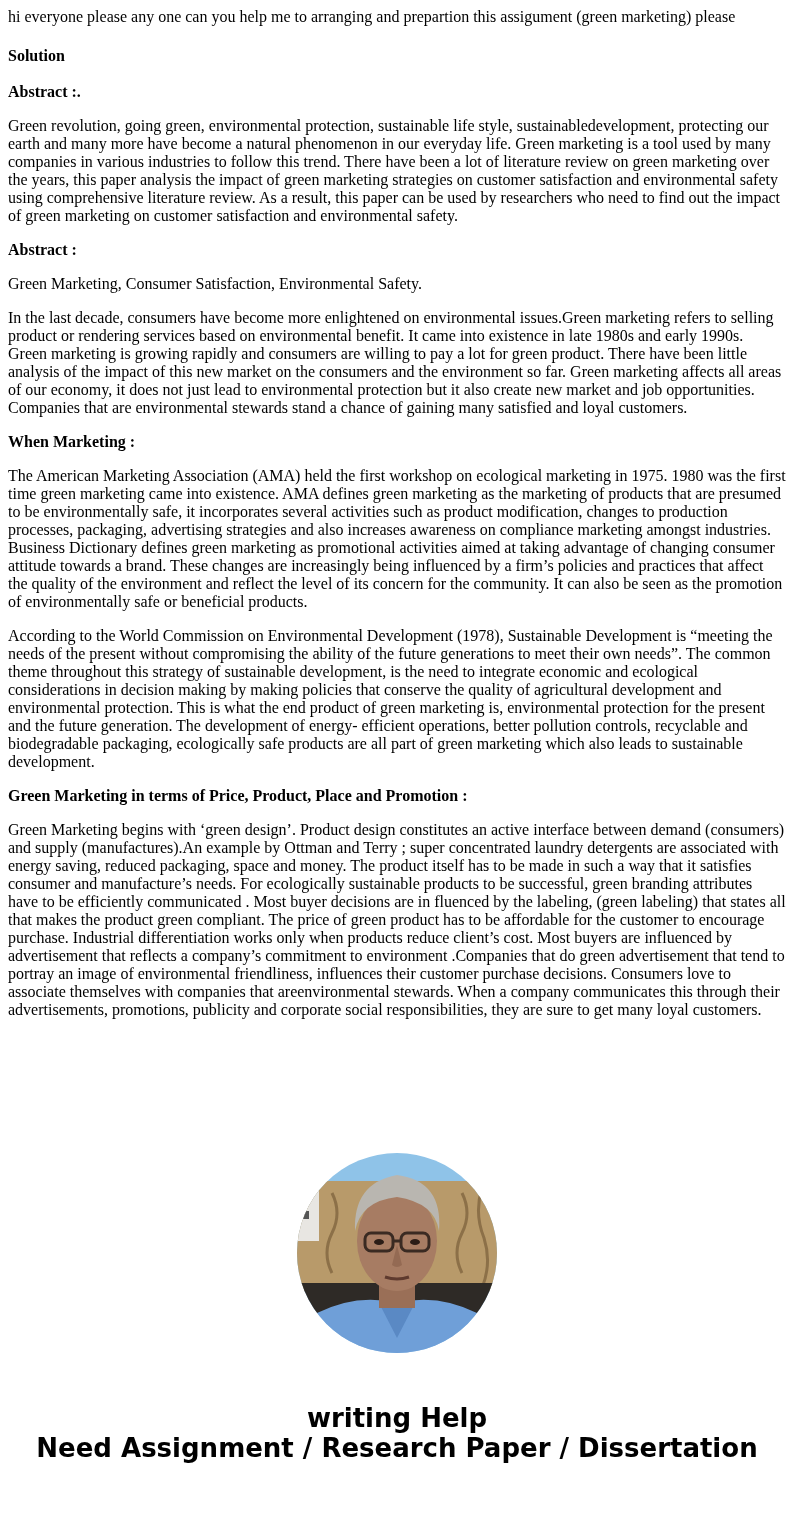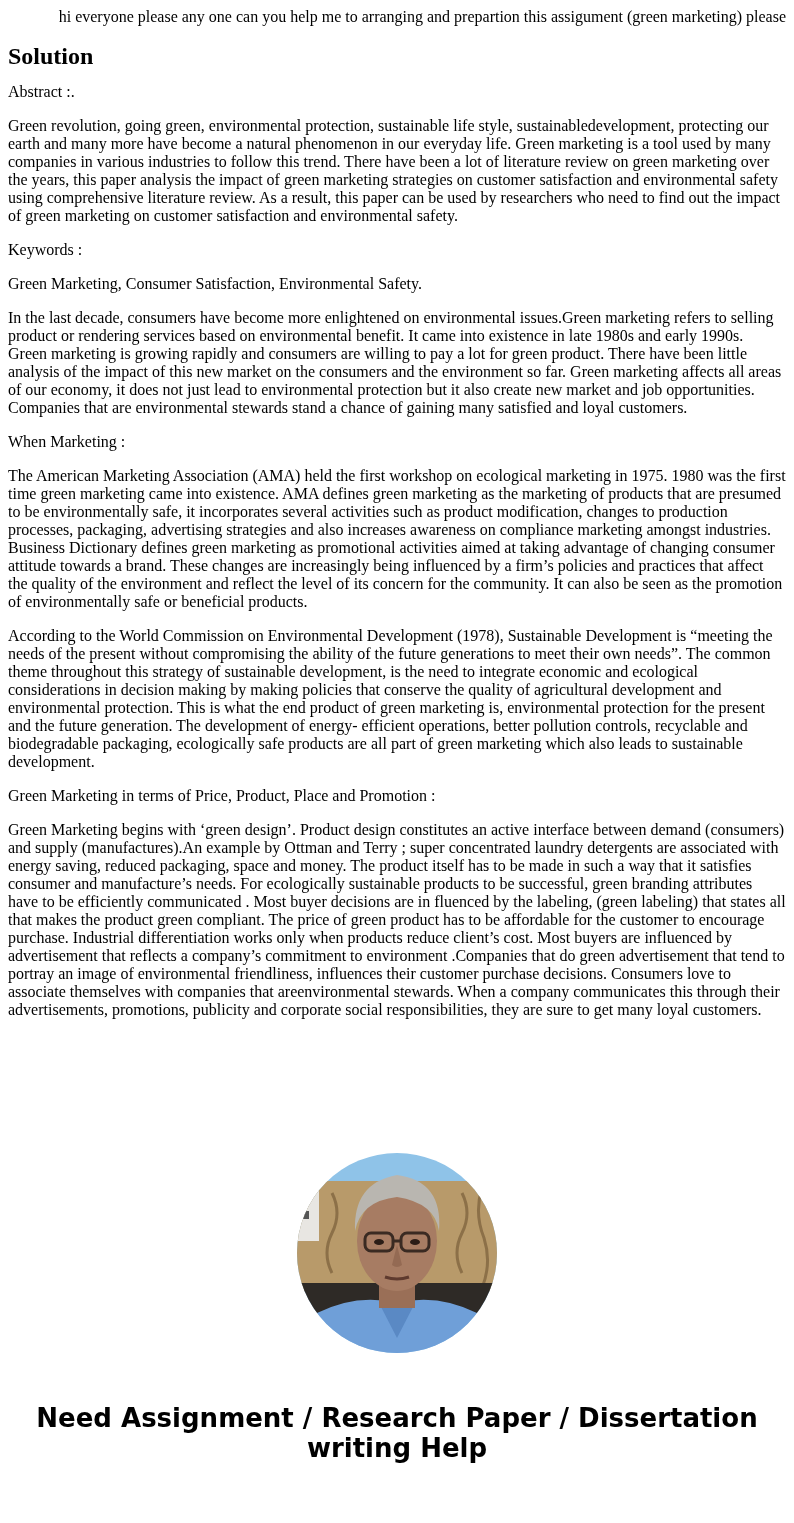--- a/index.html
+++ b/index.html
@@ -14,33 +14,32 @@
       font-size: 16px;
       line-height: 18px;
       color: #000000;
       position: relative;
     }
     .content {
       padding: 0 8px;
     }
     .question {
       margin: 8px 0 0 0;
-      text-align: right;
     }
     h2.solution-title {
-      font-size: 24px;
+      font-size: 16px;
       font-weight: bold;
       margin: 19px 0 0 0;
       line-height: 22px;
     }
     p {
       margin: 16px 0 0 0;
     }
     p.head {
-      font-weight: normal;
+      font-weight: bold;
     }
     .avatar-wrap {
       position: absolute;
       left: 297px;
       top: 1153px;
       width: 200px;
       height: 200px;
       border-radius: 50%;
       overflow: hidden;
     }
@@ -66,21 +65,21 @@
 </head>
 <body>
 
 <div class="content">
   <div class="question">hi everyone please any one can you help me to arranging and prepartion this assigument (green marketing) please</div>
   <h2 class="solution-title">Solution</h2>
 
   <p class="head">Abstract :.</p>
   <p>Green revolution, going green, environmental protection, sustainable life style, sustainabledevelopment, protecting our earth and many more have become a natural phenomenon in our everyday life. Green marketing is a tool used by many companies in various industries to follow this trend. There have been a lot of literature review on green marketing over the years, this paper analysis the impact of green marketing strategies on customer satisfaction and environmental safety using comprehensive literature review. As a result, this paper can be used by researchers who need to find out the impact of green marketing on customer satisfaction and environmental safety.</p>
 
-  <p class="head">Keywords :</p>
+  <p class="head">Abstract :</p>
   <p>Green Marketing, Consumer Satisfaction, Environmental Safety.</p>
 
   <p>In the last decade, consumers have become more enlightened on environmental issues.Green marketing refers to selling product or rendering services based on environmental benefit. It came into existence in late 1980s and early 1990s. Green marketing is growing rapidly and consumers are willing to pay a lot for green product. There have been little analysis of the impact of this new market on the consumers and the environment so far. Green marketing affects all areas of our economy, it does not just lead to environmental protection but it also create new market and job opportunities. Companies that are environmental stewards stand a chance of gaining many satisfied and loyal customers.</p>
 
   <p class="head">When Marketing :</p>
   <p>The American Marketing Association (AMA) held the first workshop on ecological marketing in 1975. 1980 was the first time green marketing came into existence. AMA defines green marketing as the marketing of products that are presumed to be environmentally safe, it incorporates several activities such as product modification, changes to production processes, packaging, advertising strategies and also increases awareness on compliance marketing amongst industries. Business Dictionary defines green marketing as promotional activities aimed at taking advantage of changing consumer attitude towards a brand. These changes are increasingly being influenced by a firm’s policies and practices that affect the quality of the environment and reflect the level of its concern for the community. It can also be seen as the promotion of environmentally safe or beneficial products.</p>
 
   <p>According to the World Commission on Environmental Development (1978), Sustainable Development is “meeting the needs of the present without compromising the ability of the future generations to meet their own needs”. The common theme throughout this strategy of sustainable development, is the need to integrate economic and ecological considerations in decision making by making policies that conserve the quality of agricultural development and environmental protection. This is what the end product of green marketing is, environmental protection for the present and the future generation. The development of energy- efficient operations, better pollution controls, recyclable and biodegradable packaging, ecologically safe products are all part of green marketing which also leads to sustainable development.</p>
 
   <p class="head">Green Marketing in terms of Price, Product, Place and Promotion :</p>
@@ -117,15 +116,15 @@
     <ellipse cx="82" cy="89" rx="5" ry="3" fill="#2a1c16"></ellipse>
     <ellipse cx="118" cy="89" rx="5" ry="3" fill="#2a1c16"></ellipse>
 
     <path d="M100 92 L95 112 Q100 116 105 112 Z" fill="#946a53"></path>
 
     <path d="M88 124 Q100 128 112 124" stroke="#5e3a2e" stroke-width="3" fill="none"></path>
   </svg>
 </div>
 
 <div class="promo">
+  <div>writing Help</div>
   <div>Need Assignment / Research Paper / Dissertation</div>
-  <div>writing Help</div>
 </div>
 
 </body></html>

